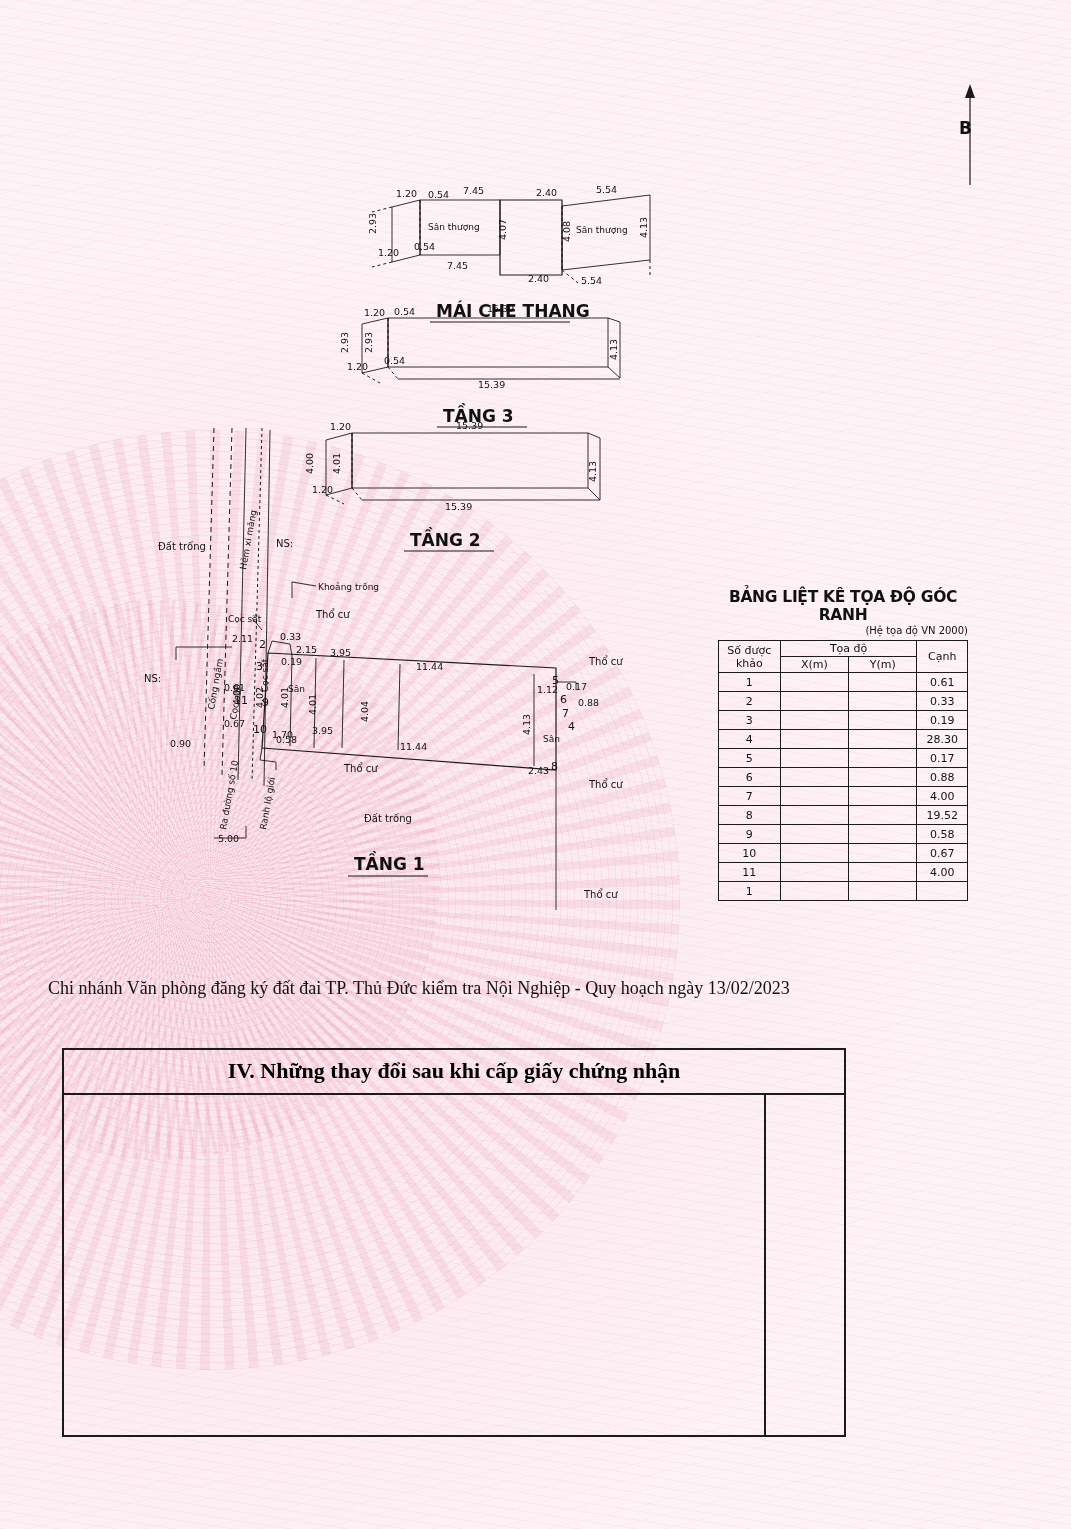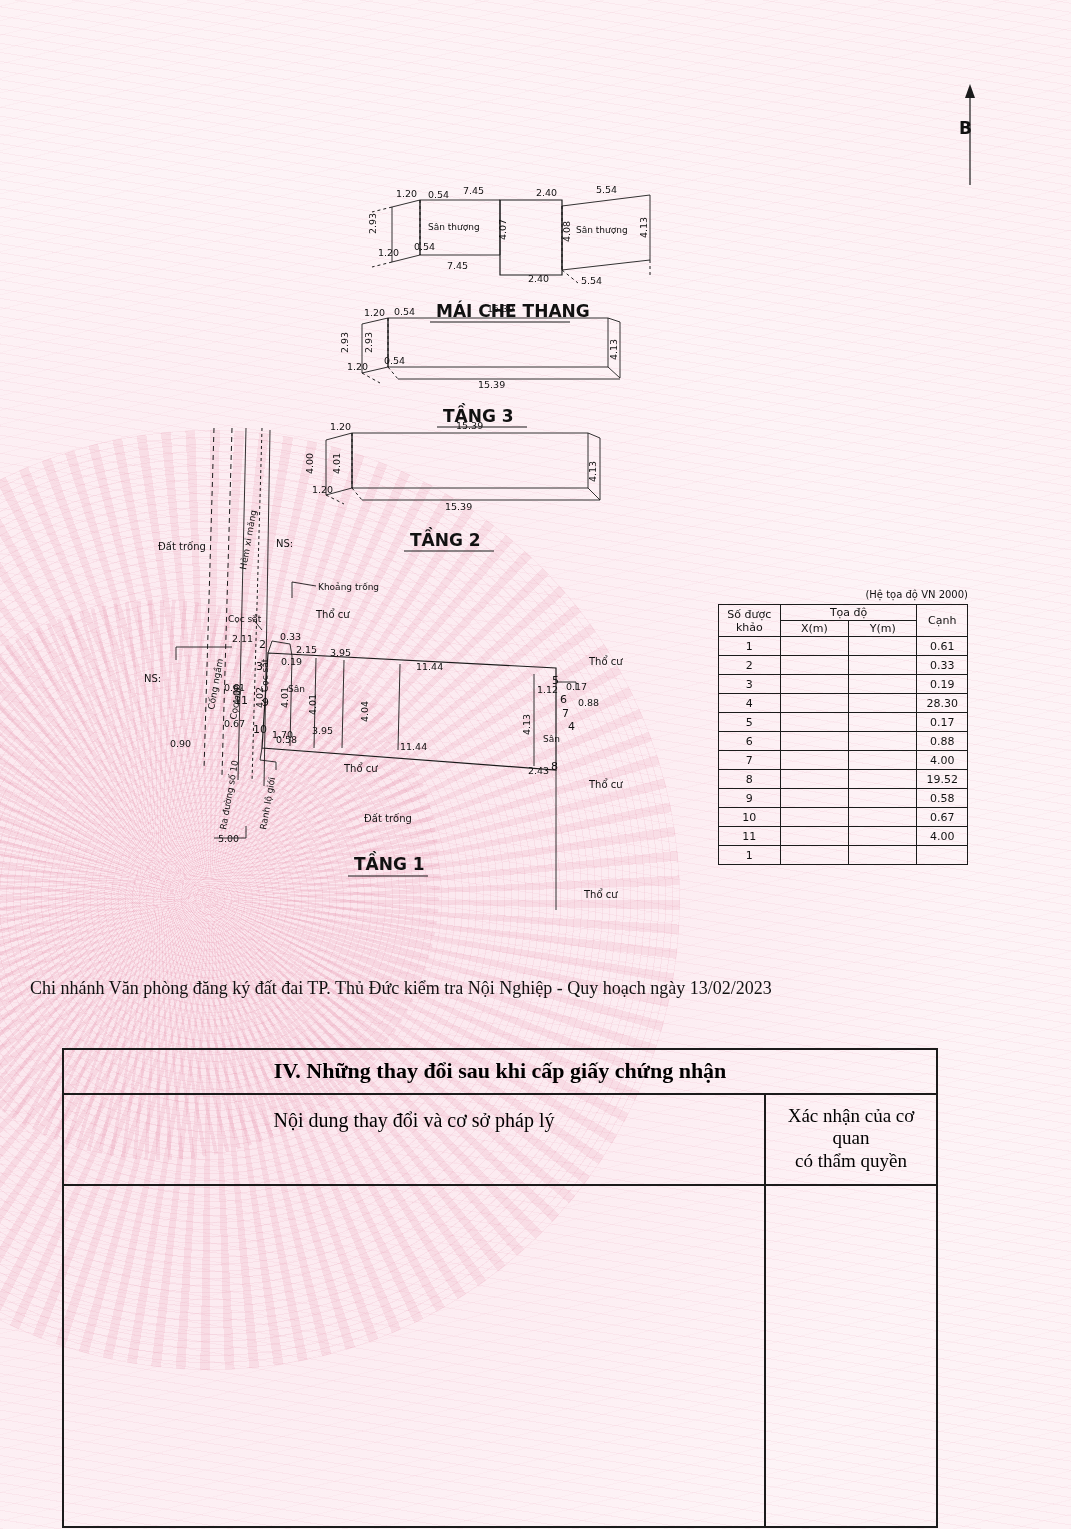--- a/index.html
+++ b/index.html
@@ -93,28 +93,28 @@
     display: block;
   }
 
   .note-line {
     position: absolute;
     font-size: 18px;
     color: #111;
     white-space: nowrap;
   }
   .note1 { left: 178px; top: 948px; }
-  .note2 { left: 30px; top: 978px; }
+  .note2 { left: 48px; top: 978px; }
 
   
   .table-iv {
     position: absolute;
     left: 62px;
     top: 1048px;
-    width: 876px;
+    width: 784px;
     border: 2px solid #1b1b1b;
     box-sizing: border-box;
     background: rgba(255,255,255,0.0);
   }
   .tiv-head {
     text-align: center;
     font-size: 22px;
     font-weight: bold;
     padding: 8px 0 9px;
     border-bottom: 2px solid #1b1b1b;
@@ -393,20 +393,21 @@
 
         <g>
           <path class="ln" d="M970,115 L970,20"></path>
           <path d="M970,14 L965,28 L975,28 Z" fill="#1b1b1b"></path>
           <text class="cap" x="959" y="64" font-size="20">B</text>
         </g>
       </svg>
     </div>
 
     <div class="coord-table">
+      <div class="ct-title">BẢNG LIỆT KÊ TỌA ĐỘ GÓC RANH</div>
       <div class="ct-sub">(Hệ tọa độ VN 2000)</div>
       <table class="ct">
         <tbody>
             <tr>
           <th class="ct-num ct-h1" rowspan="2">
             <span>Số được</span><br>
             <span>khảo</span>
           </th>
           <th class="ct-h1" colspan="2">Tọa độ</th>
           <th class="ct-c ct-h1" rowspan="2">Cạnh</th>
@@ -488,27 +489,20 @@
               <td></td>
             </tr>
       </tbody>
         </table>
     </div>
 
     <div class="note-line note2">Chi nhánh Văn phòng đăng ký đất đai TP. Thủ Đức  kiểm tra Nội Nghiệp - Quy hoạch  ngày 13/02/2023</div>
 
     <div class="table-iv">
       <div class="tiv-head">IV. Những thay đổi sau khi cấp giấy chứng nhận</div>
-      <div class="tiv-cols">
-        <div class="tiv-col-left">Nội dung thay đổi và cơ sở pháp lý</div>
-        <div class="tiv-col-right">
-          <span>Xác nhận của cơ quan</span><br>
-          <span>có thẩm quyền</span>
-        </div>
-      </div>
       <div class="tiv-body">
         <div class="tiv-body-left"></div>
         <div class="tiv-body-right"></div>
       </div>
     </div>
 
   </div>
 </div>
 
 </body></html>

